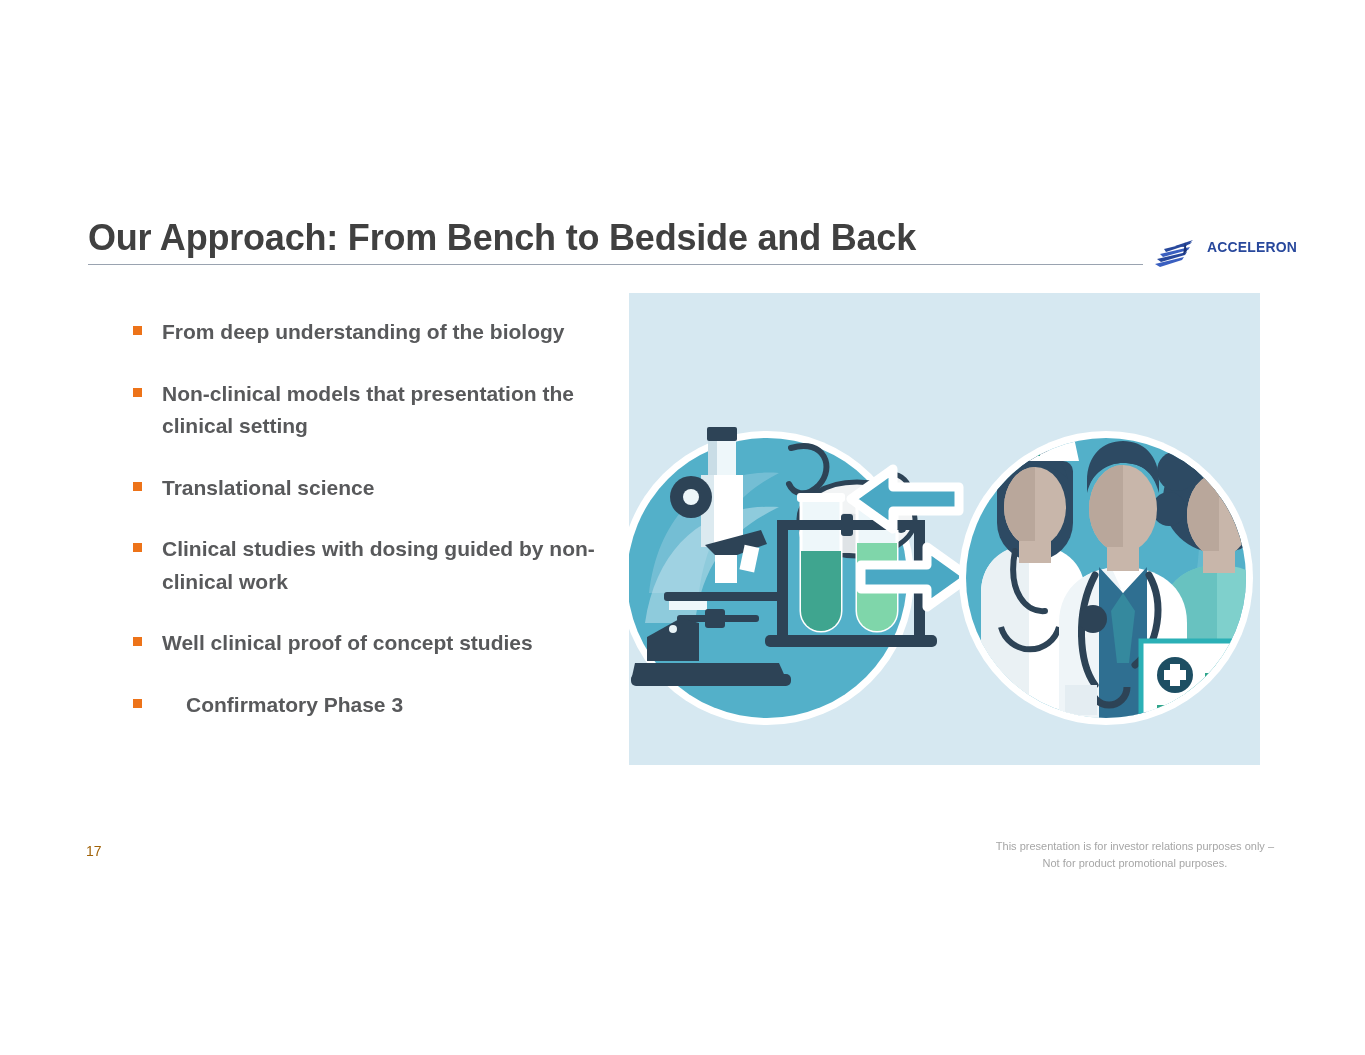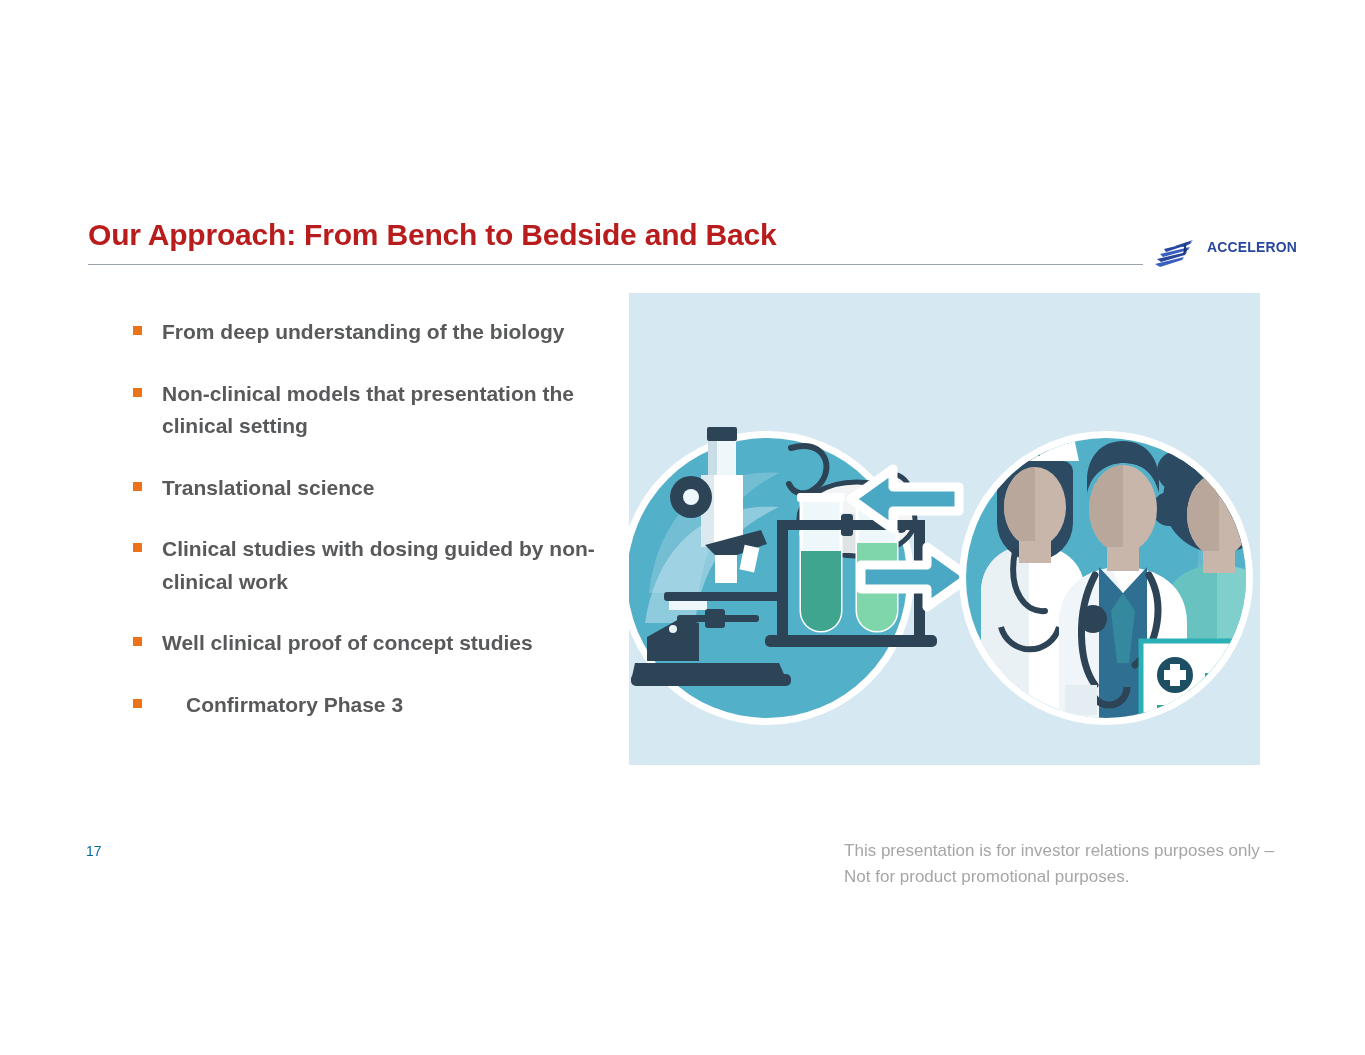--- a/index.html
+++ b/index.html
@@ -23,23 +23,23 @@
   }
 
   
   .title-block {
     position: absolute;
     left: 88px;
     top: 218px;
     width: 1190px;
   }
   .slide-title {
-    font-size: 30px;
+    font-size: 36px;
     font-weight: bold;
-    color: #b91c1c;
+    color: #404040;
     letter-spacing: -0.2px;
     line-height: 1.1;
     white-space: nowrap;
   }
   .title-rule {
     position: absolute;
     left: 88px;
     top: 264px;
     width: 1055px;
     height: 1px;
@@ -108,28 +108,28 @@
     overflow: hidden;
   }
   .art-panel svg { display: block; width: 100%; height: 100%; }
 
   
   .page-number {
     position: absolute;
     left: 86px;
     top: 843px;
     font-size: 14px;
-    color: #0369a1;
+    color: #a16207;
   }
   .disclaimer {
     position: absolute;
     right: 91px;
     top: 838px;
-    text-align: left;
-    font-size: 17px;
+    text-align: center;
+    font-size: 11px;
     color: #a6a6a6;
     line-height: 1.55;
   }
 </style>
 </head>
 <body>
 
 <div class="slide">
 
   <div class="title-block">

